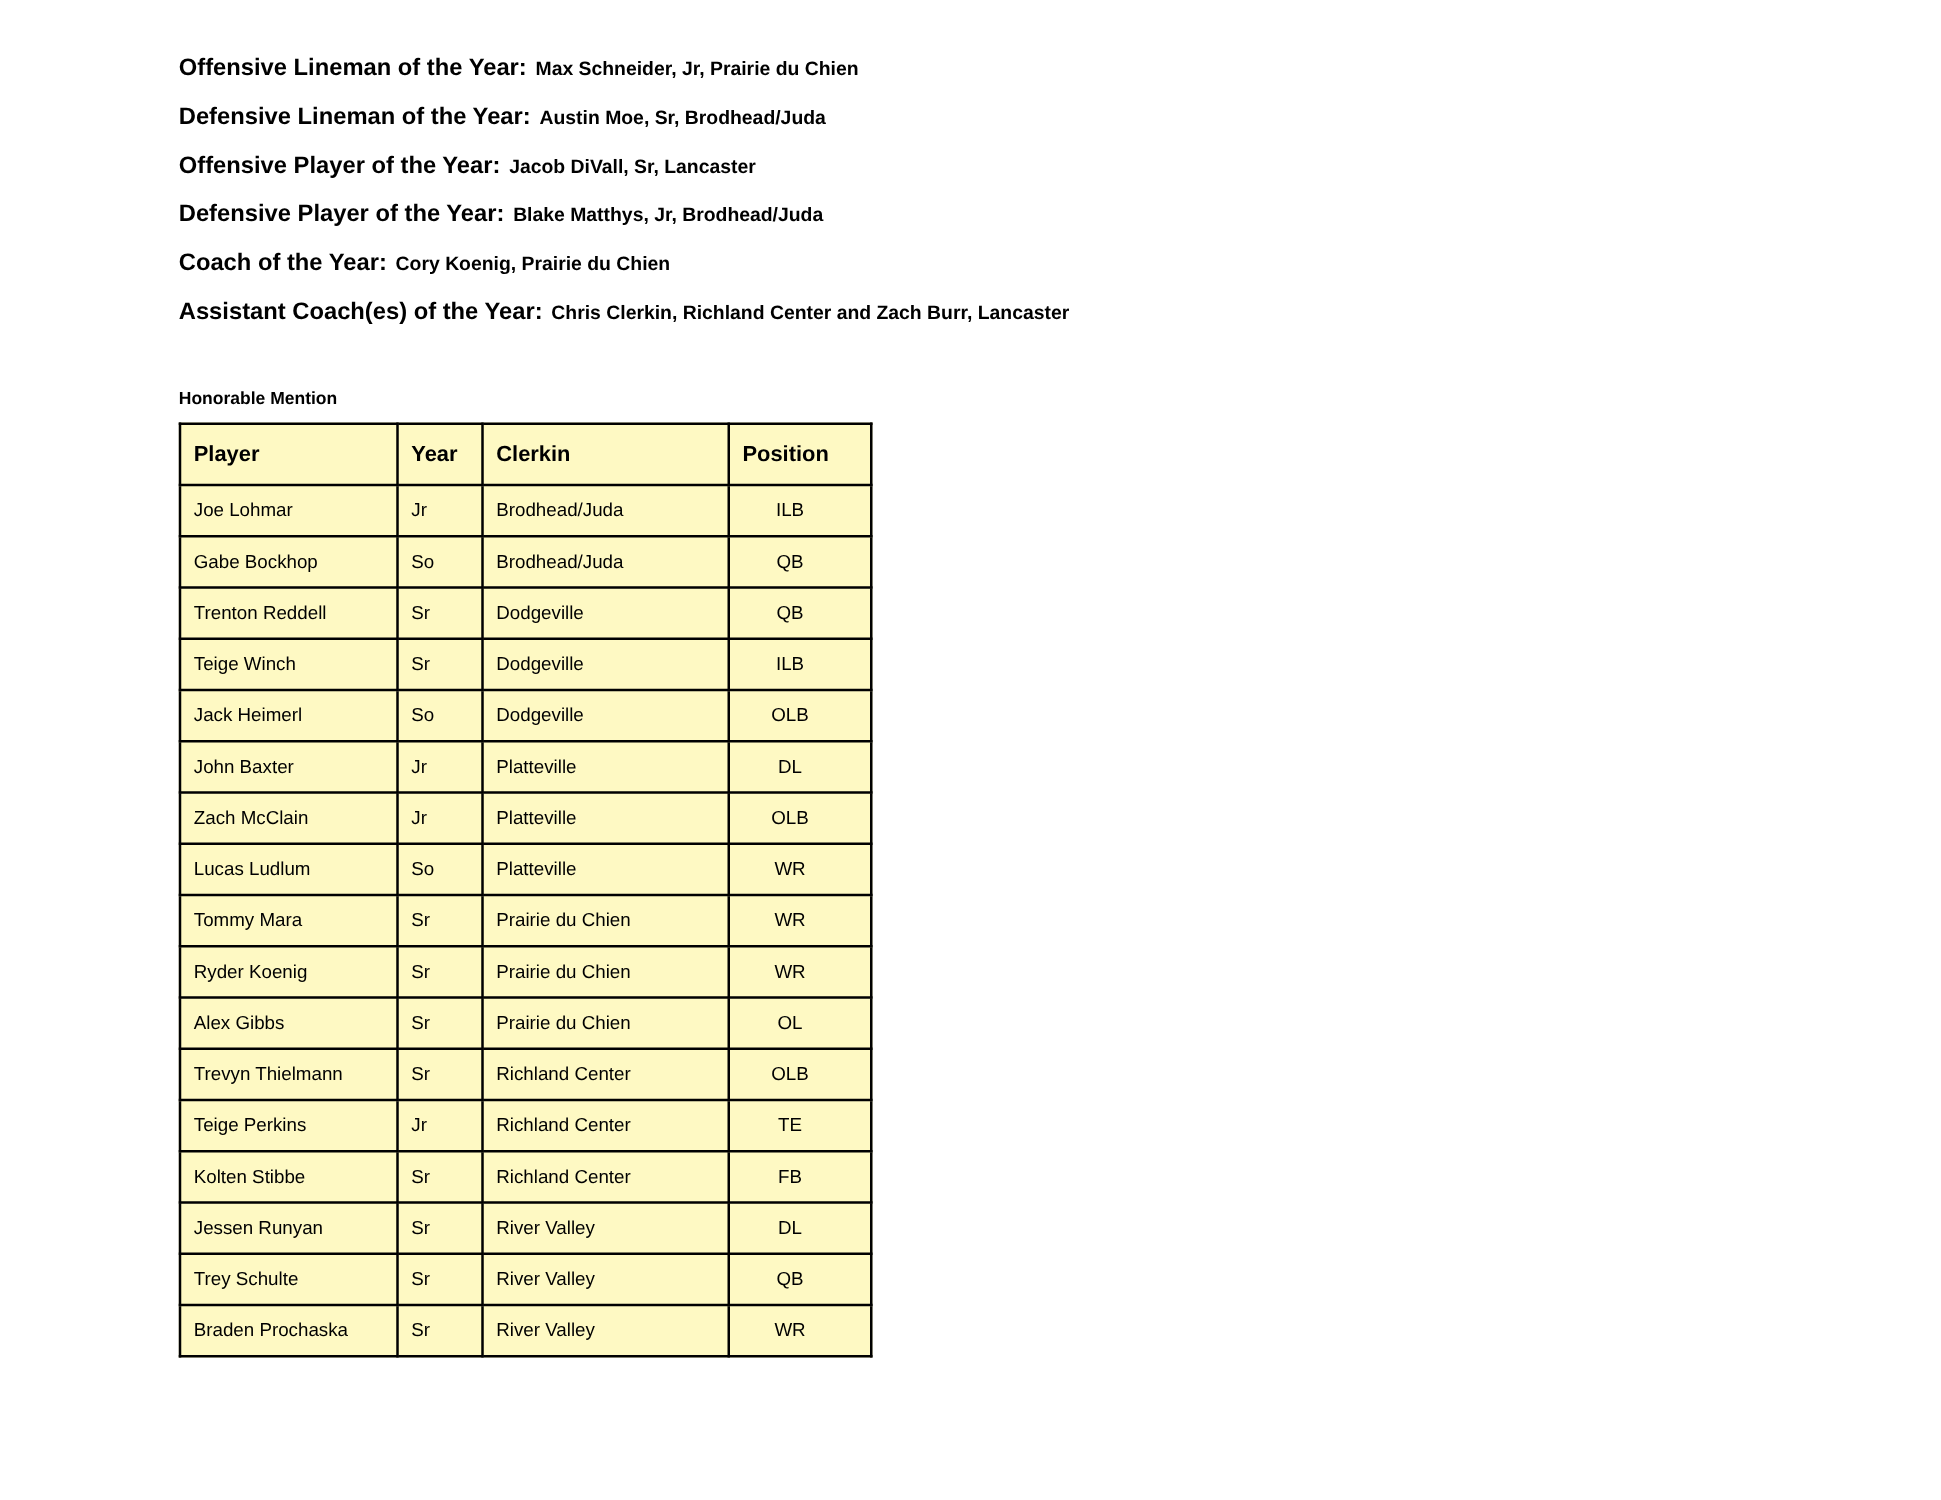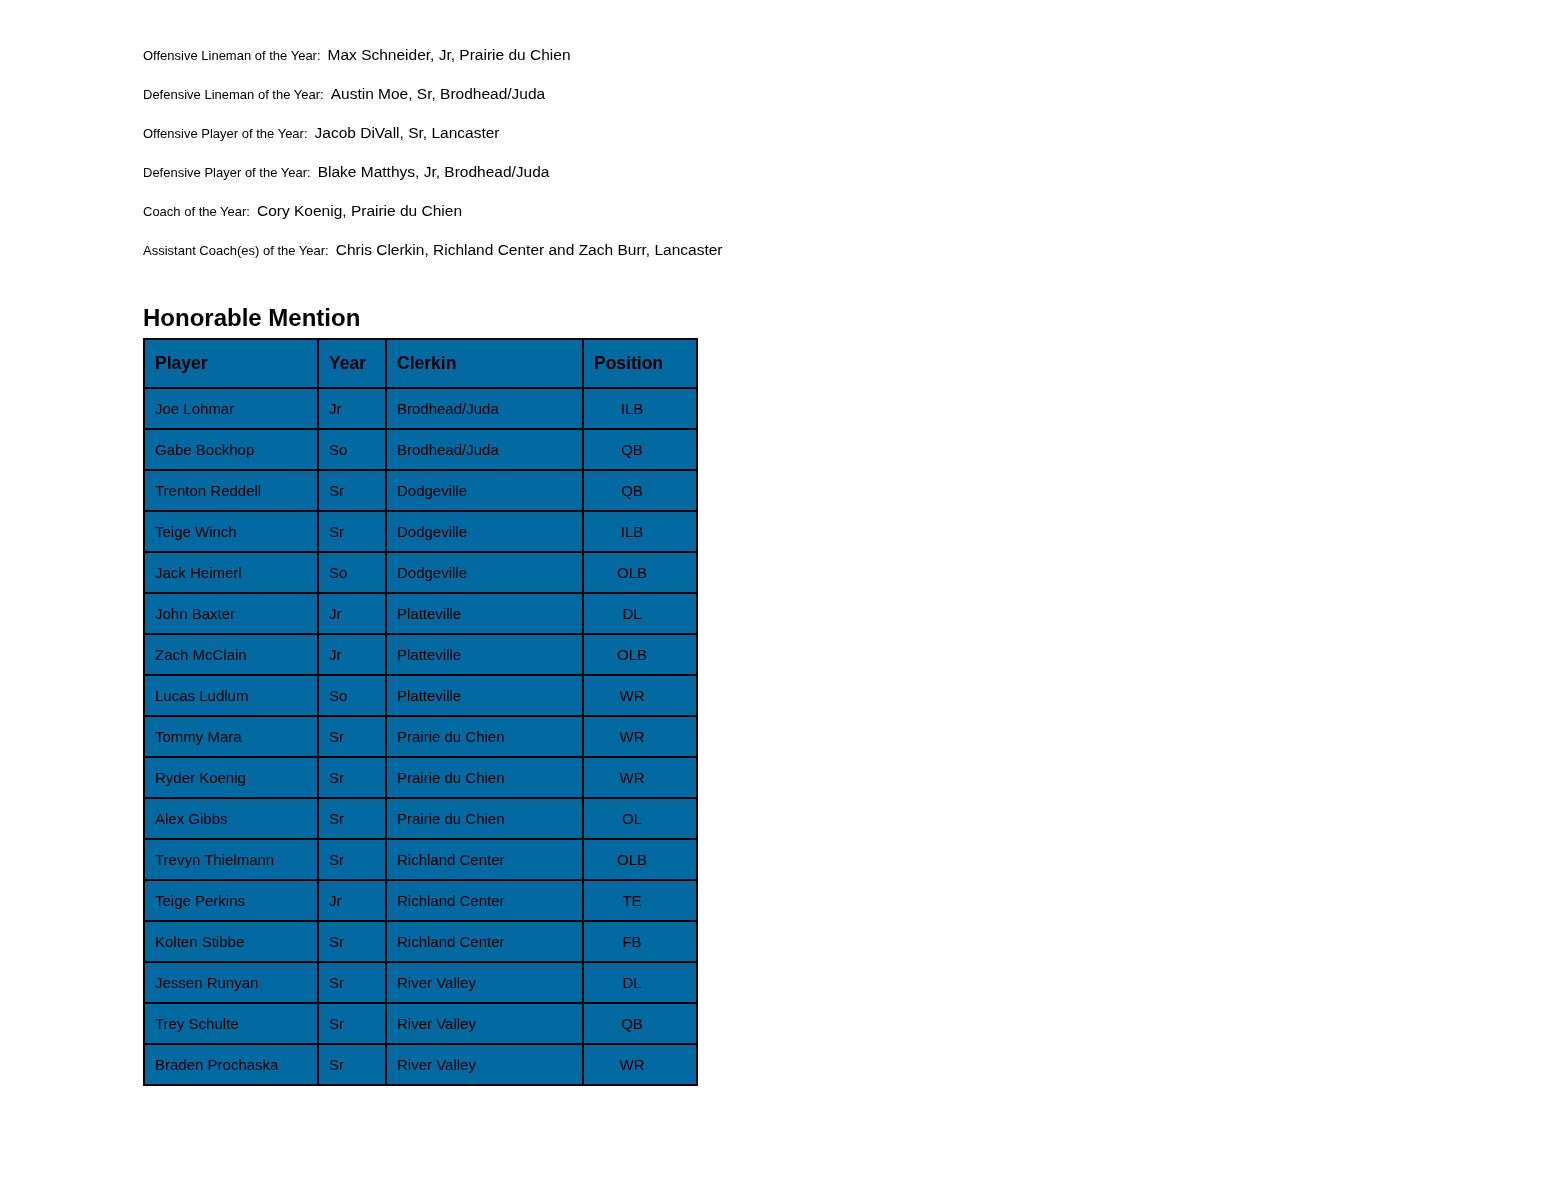--- a/index.html
+++ b/index.html
@@ -20,40 +20,40 @@
   }
   .awards {
     margin: 0;
   }
   .award-line {
     margin: 0 0 17px 0;
     line-height: 21px;
     white-space: nowrap;
   }
   .award-label {
-    font-weight: normal;
-    font-size: 13px;
+    font-weight: bold;
+    font-size: 19px;
   }
   .award-value {
-    font-weight: normal;
+    font-weight: bold;
     font-size: 15.5px;
     margin-left: 7px;
     text-align: right;
   }
   .hm-title {
-    font-size: 24px;
+    font-size: 14px;
     font-weight: bold;
     margin: 46px 0 9px 0;
     line-height: 22px;
   }
   table.hm-table {
     border-collapse: collapse;
     table-layout: fixed;
     width: 553px;
-    background: #0369a1;
+    background: #fef9c3;
   }
   .hm-table th, .hm-table td {
     border: 2px solid #000000;
     box-sizing: border-box;
     overflow: hidden;
     white-space: nowrap;
   }
   .hm-table th {
     font-size: 17.5px;
     font-weight: bold;

